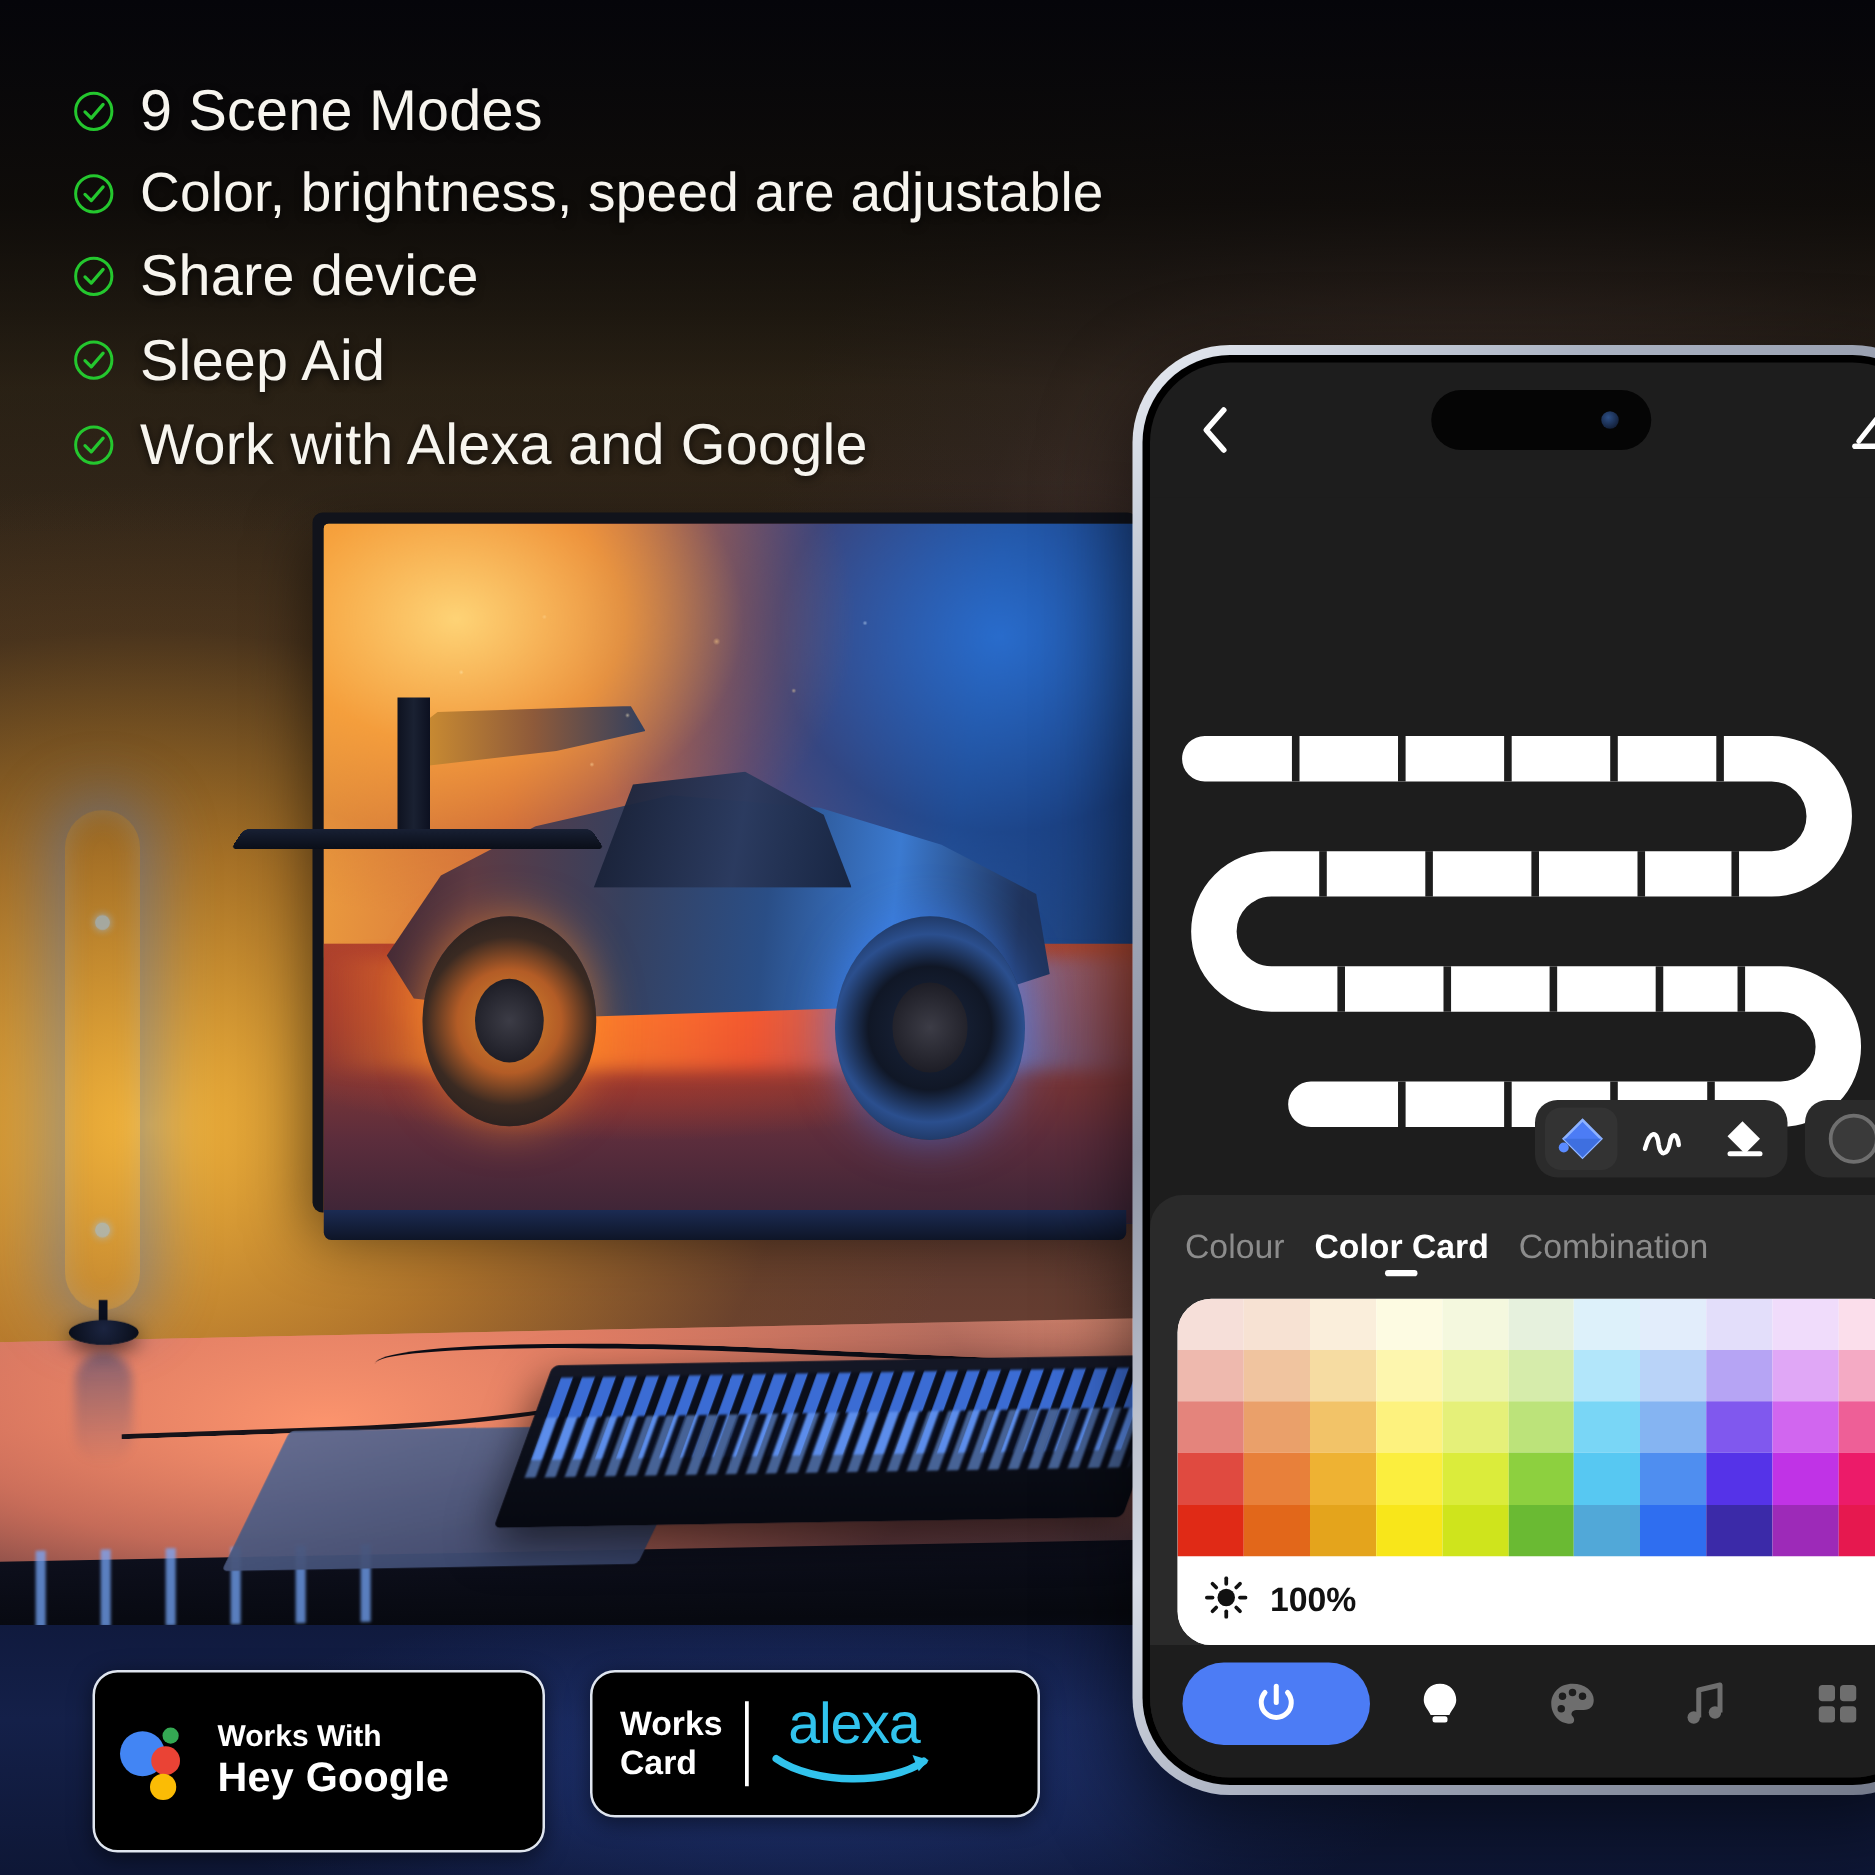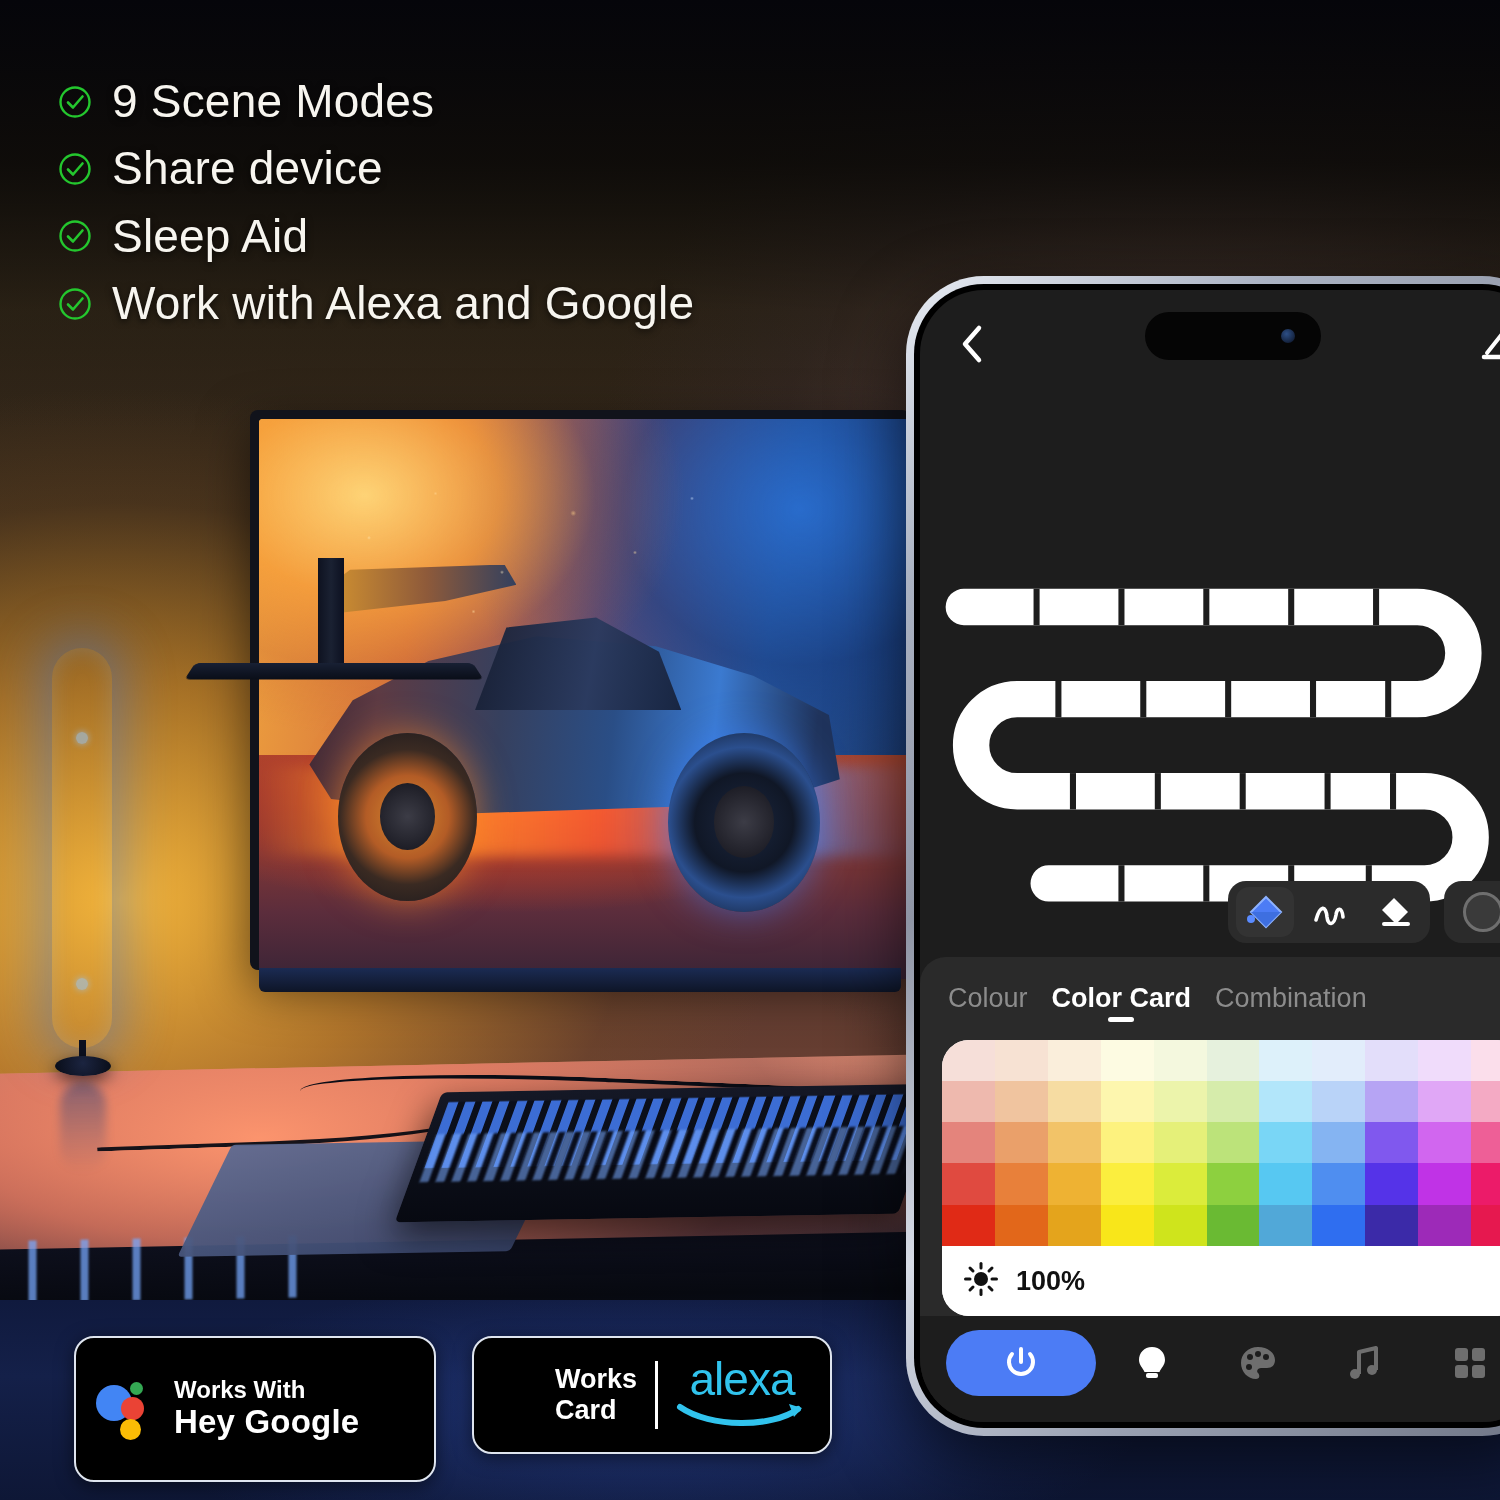--- a/index.html
+++ b/index.html
@@ -164,39 +164,39 @@
     background:repeating-linear-gradient(90deg, rgba(70,130,255,.85) 0 10px, rgba(10,14,26,.9) 10px 17px);
     filter:blur(.6px);opacity:.95;
   }
   .keys2{
     position:absolute;left:10px;top:42px;right:10px;height:48px;
     background:repeating-linear-gradient(90deg, rgba(120,170,255,.55) 0 9px, rgba(8,10,20,.95) 9px 16px);
     filter:blur(.8px);
   }
 
   
-  .features{position:absolute;left:58px;top:75px;width:1000px;}
+  .features{position:absolute;left:58px;top:62px;width:1000px;}
   .feat{display:flex;align-items:center;gap:20px;margin-bottom:14px;}
   .check-icon{width:34px;height:34px;flex:0 0 34px;}
   .check-icon svg{display:block;}
   .feat-label{
     color:#f7f5ef;font-size:44px;line-height:1.16;letter-spacing:.2px;
     text-shadow:0 2px 7px rgba(0,0,0,.72);
   }
   .feat-label.big{font-size:46px;}
 
   
   .badges{position:absolute;left:74px;top:1336px;display:flex;gap:36px;}
   .badge{
     background:#000;border:2px solid #dfe5ef;border-radius:20px;
     display:flex;align-items:center;box-sizing:border-box;
     box-shadow:0 4px 18px rgba(0,0,0,.5);
   }
   .badge.google{width:362px;height:146px;padding:0 20px;gap:16px;}
-  .badge.alexa{width:360px;height:118px;padding:0 22px;gap:18px;justify-content:flex-end;}
+  .badge.alexa{width:360px;height:118px;padding:0 22px;gap:18px;justify-content:flex-start;}
   .g-dots{position:relative;width:62px;height:62px;flex:0 0 62px;}
   .g-dots i{position:absolute;border-radius:50%;display:block;}
   .g-blue{left:0;top:7px;width:36px;height:36px;background:#4285F4;}
   .g-green{left:34px;top:4px;width:13px;height:13px;background:#34A853;}
   .g-red{left:25px;top:19px;width:23px;height:23px;background:#EA4335;}
   .g-yellow{left:24px;top:41px;width:21px;height:21px;background:#FBBC05;}
   .g-text{display:flex;flex-direction:column;justify-content:center;color:#fff;}
   .g-works{font-size:24px;font-weight:bold;line-height:1.12;}
   .g-hey{font-size:33px;font-weight:bold;line-height:1.12;letter-spacing:.2px;}
   .a-works{color:#fff;font-size:27px;font-weight:bold;line-height:1.14;text-align:left;}
@@ -333,20 +333,29 @@
 
   <div class="features">
     <div class="feat">
       <span class="check-icon">
         <svg width="34" height="34" viewBox="0 0 34 34">
             <circle cx="17" cy="17" r="14.5" fill="none" stroke="#24c72e" stroke-width="2.4"></circle>
             <path d="M10 17.5 L15 22.5 L24.5 11.5" fill="none" stroke="#24c72e" stroke-width="2.6" stroke-linecap="round" stroke-linejoin="round"></path>
           </svg>
       </span>
       <span class="feat-label big">9 Scene Modes</span>
+    </div>
+    <div class="feat">
+      <span class="check-icon">
+        <svg width="34" height="34" viewBox="0 0 34 34">
+            <circle cx="17" cy="17" r="14.5" fill="none" stroke="#24c72e" stroke-width="2.4"></circle>
+            <path d="M10 17.5 L15 22.5 L24.5 11.5" fill="none" stroke="#24c72e" stroke-width="2.6" stroke-linecap="round" stroke-linejoin="round"></path>
+          </svg>
+      </span>
+      <span class="feat-label">Color, brightness, speed are adjustable</span>
     </div>
     <div class="feat">
       <span class="check-icon">
         <svg width="34" height="34" viewBox="0 0 34 34">
             <circle cx="17" cy="17" r="14.5" fill="none" stroke="#24c72e" stroke-width="2.4"></circle>
             <path d="M10 17.5 L15 22.5 L24.5 11.5" fill="none" stroke="#24c72e" stroke-width="2.6" stroke-linecap="round" stroke-linejoin="round"></path>
           </svg>
       </span>
       <span class="feat-label big">Share device</span>
     </div>

